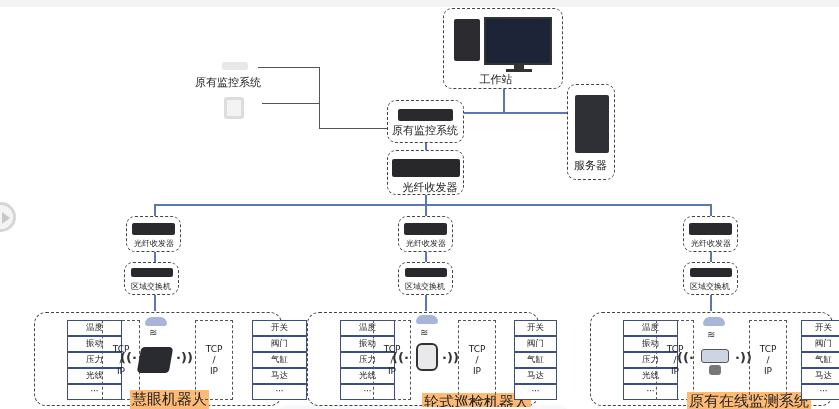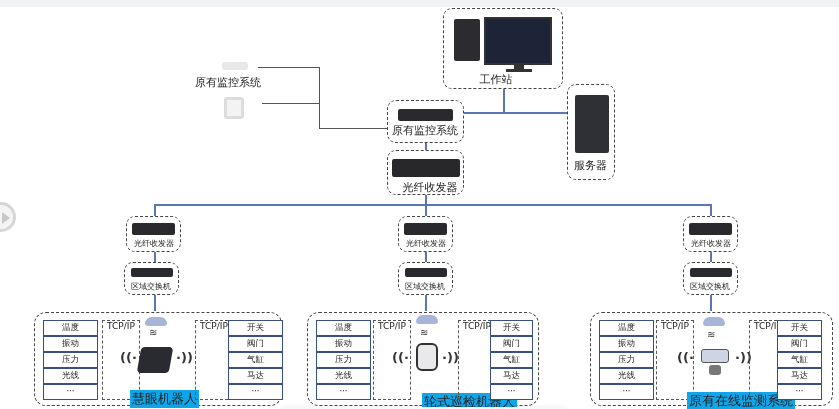--- a/index.html
+++ b/index.html
@@ -8,25 +8,25 @@
   .topbar { position: absolute; left: 0; top: 0; width: 839px; height: 7px; background: #f2f3f5; }
   .canvas { position: absolute; left: 0; top: 7px; width: 839px; height: 402px; background: #fff; }
   .abs { position: absolute; }
   .dash { border: 1.5px dashed #444; border-radius: 9px; background: #fff; }
   .lbl { position: absolute; font-size: 11px; text-align: center; white-space: nowrap; color: #222; }
   .lbl-s { font-size: 8px; }
   .line { position: absolute; background: #5b77b3; }
   .gline { position: absolute; background: #555; }
   .dev { position: absolute; background: #2a2a2e; border-radius: 2px; }
   .cell { position: absolute; width: 55px; height: 16px; border: 1.5px solid #3a4f86; background: #fff;
-          font-size: 8.5px; text-align: center; line-height: 13px; color: #222; }
+          font-size: 8.5px; text-align: center; line-height: 13px; color: #222; margin-left: 24px; }
   .tcp { position: absolute; width: 38px; border: 1.2px dashed #555; font-size: 9px; text-align: center;
-         color: #222; line-height: 11px; display: flex; flex-direction: row; justify-content: center; }
+         color: #222; line-height: 11px; display: flex; flex-direction: column; justify-content: center; }
   .robot-box { position: absolute; border: 1.5px dashed #444; border-radius: 12px; background: #fff; }
-  .robot-name { position: absolute; font-size: 13px; white-space: nowrap; background: #0ea5e9; padding: 0 2px; }
+  .robot-name { position: absolute; font-size: 15px; white-space: nowrap; background: #fdba74; padding: 0 2px; }
   .nav-btn { position: absolute; left: -14px; top: 195px; width: 30px; height: 30px; border-radius: 50%;
              border: 3px solid #d6d6d6; background: #f4f4f4; }
   .nav-btn::after { content: ""; position: absolute; left: 13px; top: 7px; border-left: 8px solid #c8c8c8;
              border-top: 6px solid transparent; border-bottom: 6px solid transparent; }
   .overlay { position: absolute; left: 278px; top: 400px; width: 290px; height: 30px; background: #f7f8fb;
              border-radius: 8px; box-shadow: 0 0 4px rgba(0,0,0,0.08); }
   .wifi { position: absolute; font-size: 10px; color: #333; }
   .wave { position: absolute; font-size: 13px; color: #333; font-weight: bold; }
 </style>
 </head>

